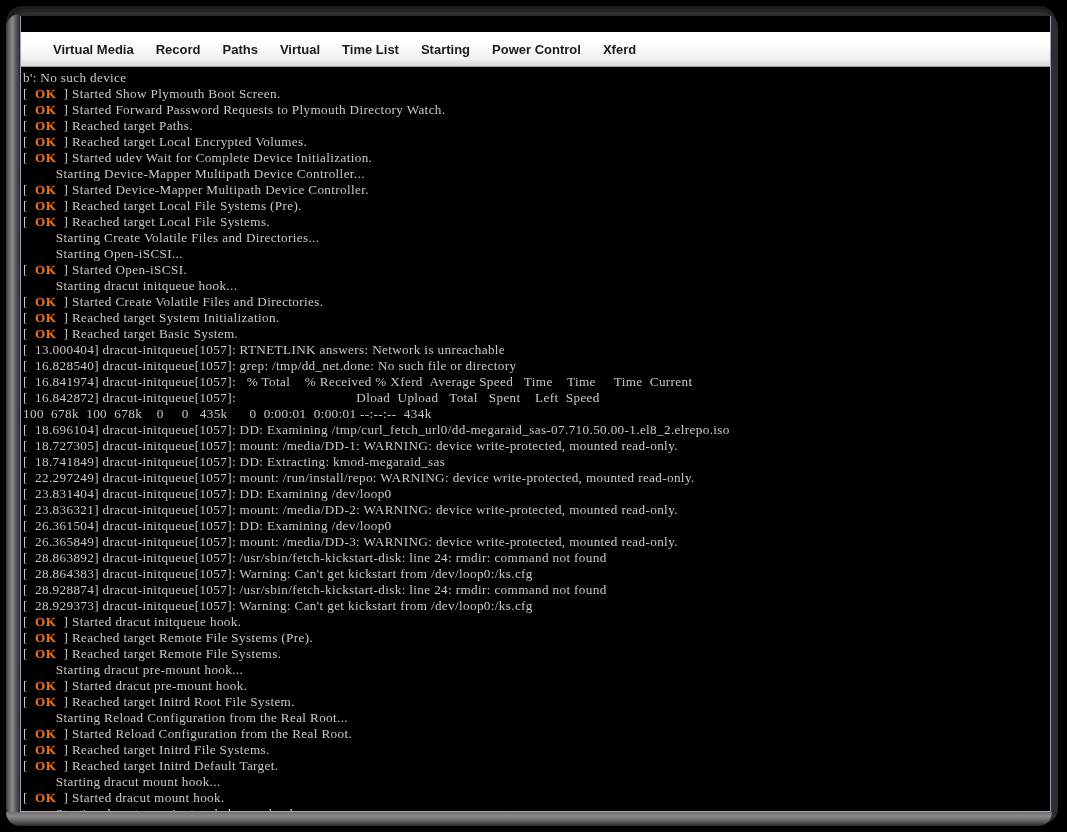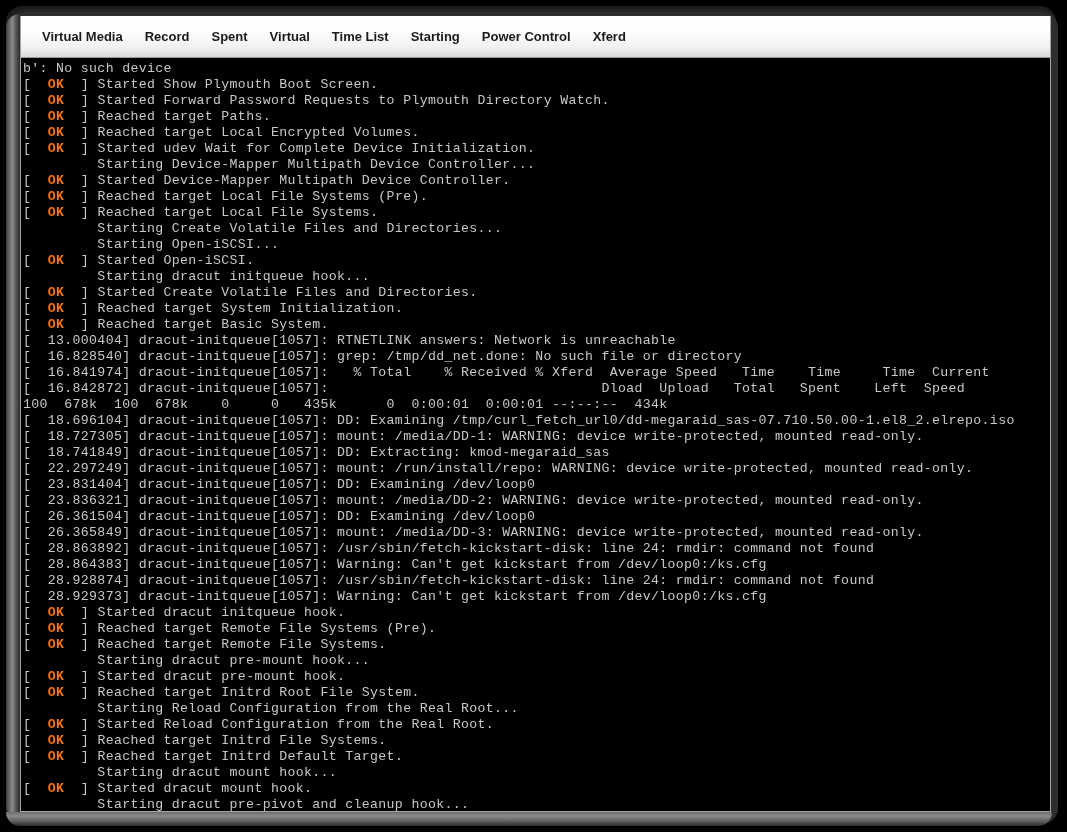--- a/index.html
+++ b/index.html
@@ -53,48 +53,49 @@
     left: 20px; top: 16px;
     width: 1031px; height: 796px;
     background: #000;
     border: 1px solid #9aa3b0;
     border-top: none;
     overflow: hidden;
   }
 
   
   #menubar {
-    height: 42px;
+    height: 35px;
     background: linear-gradient(to bottom, #ffffff 0%, #fdfdfd 40%, #f0f0f0 78%, #d9d9d9 100%);
     border-bottom: 1px solid #9a9a9a;
     display: flex;
     align-items: center;
-    padding-left: 10px;
+    padding-left: 21px;
     user-select: none;
+    margin-top: 16px;
   }
   .menu-item {
     font-family: "Liberation Sans", sans-serif;
     font-size: 13px;
     font-weight: bold;
     color: #1a1a1a;
     padding: 3px 11px;
     white-space: nowrap;
     cursor: default;
   }
 
   
   #console {
     position: relative;
     background: #000000;
     height: 769px;
     padding: 3px 0 0 2px;
     overflow: hidden;
   }
   #console-lines {
-    font-family: Liberation Mono, monospace;
+    font-family: Liberation Serif, serif;
     font-size: 13.2px;
     line-height: 16px;
     letter-spacing: 0.35px;
     color: #c8c8c8;
     white-space: pre;
   }
   .ln { height: 16px; white-space: pre; }
   .ok { color: #f97316; font-weight: bold; }
   .brk { color: #c8c8c8; }
 
@@ -123,21 +124,21 @@
   <div class="frame-shadow fs2"></div>
   <div class="frame-shadow fs3"></div>
   <div class="bezel-left"></div>
   <div class="bezel-bottom"></div>
 
   <div id="window">
 
     <div id="menubar">
         <div class="menu-item">Virtual Media</div>
         <div class="menu-item">Record</div>
-        <div class="menu-item">Spent</div>
+        <div class="menu-item">Paths</div>
         <div class="menu-item">Virtual</div>
         <div class="menu-item">Time List</div>
         <div class="menu-item">Starting</div>
         <div class="menu-item">Power Control</div>
         <div class="menu-item">Xferd</div>
       </div>
 
     <div id="console">
       <div id="console-lines"><div class="ln"><span>b': No such device</span></div><div class="ln"><span class="brk">[  </span><span class="ok">OK</span><span class="brk">  ] Started Show Plymouth Boot Screen.</span></div><div class="ln"><span class="brk">[  </span><span class="ok">OK</span><span class="brk">  ] Started Forward Password Requests to Plymouth Directory Watch.</span></div><div class="ln"><span class="brk">[  </span><span class="ok">OK</span><span class="brk">  ] Reached target Paths.</span></div><div class="ln"><span class="brk">[  </span><span class="ok">OK</span><span class="brk">  ] Reached target Local Encrypted Volumes.</span></div><div class="ln"><span class="brk">[  </span><span class="ok">OK</span><span class="brk">  ] Started udev Wait for Complete Device Initialization.</span></div><div class="ln"><span>         Starting Device-Mapper Multipath Device Controller...</span></div><div class="ln"><span class="brk">[  </span><span class="ok">OK</span><span class="brk">  ] Started Device-Mapper Multipath Device Controller.</span></div><div class="ln"><span class="brk">[  </span><span class="ok">OK</span><span class="brk">  ] Reached target Local File Systems (Pre).</span></div><div class="ln"><span class="brk">[  </span><span class="ok">OK</span><span class="brk">  ] Reached target Local File Systems.</span></div><div class="ln"><span>         Starting Create Volatile Files and Directories...</span></div><div class="ln"><span>         Starting Open-iSCSI...</span></div><div class="ln"><span class="brk">[  </span><span class="ok">OK</span><span class="brk">  ] Started Open-iSCSI.</span></div><div class="ln"><span>         Starting dracut initqueue hook...</span></div><div class="ln"><span class="brk">[  </span><span class="ok">OK</span><span class="brk">  ] Started Create Volatile Files and Directories.</span></div><div class="ln"><span class="brk">[  </span><span class="ok">OK</span><span class="brk">  ] Reached target System Initialization.</span></div><div class="ln"><span class="brk">[  </span><span class="ok">OK</span><span class="brk">  ] Reached target Basic System.</span></div><div class="ln"><span>[  13.000404] dracut-initqueue[1057]: RTNETLINK answers: Network is unreachable</span></div><div class="ln"><span>[  16.828540] dracut-initqueue[1057]: grep: /tmp/dd_net.done: No such file or directory</span></div><div class="ln"><span>[  16.841974] dracut-initqueue[1057]:   % Total    % Received % Xferd  Average Speed   Time    Time     Time  Current</span></div><div class="ln"><span>[  16.842872] dracut-initqueue[1057]:                                 Dload  Upload   Total   Spent    Left  Speed</span></div><div class="ln"><span>100  678k  100  678k    0     0   435k      0  0:00:01  0:00:01 --:--:--  434k</span></div><div class="ln"><span>[  18.696104] dracut-initqueue[1057]: DD: Examining /tmp/curl_fetch_url0/dd-megaraid_sas-07.710.50.00-1.el8_2.elrepo.iso</span></div><div class="ln"><span>[  18.727305] dracut-initqueue[1057]: mount: /media/DD-1: WARNING: device write-protected, mounted read-only.</span></div><div class="ln"><span>[  18.741849] dracut-initqueue[1057]: DD: Extracting: kmod-megaraid_sas</span></div><div class="ln"><span>[  22.297249] dracut-initqueue[1057]: mount: /run/install/repo: WARNING: device write-protected, mounted read-only.</span></div><div class="ln"><span>[  23.831404] dracut-initqueue[1057]: DD: Examining /dev/loop0</span></div><div class="ln"><span>[  23.836321] dracut-initqueue[1057]: mount: /media/DD-2: WARNING: device write-protected, mounted read-only.</span></div><div class="ln"><span>[  26.361504] dracut-initqueue[1057]: DD: Examining /dev/loop0</span></div><div class="ln"><span>[  26.365849] dracut-initqueue[1057]: mount: /media/DD-3: WARNING: device write-protected, mounted read-only.</span></div><div class="ln"><span>[  28.863892] dracut-initqueue[1057]: /usr/sbin/fetch-kickstart-disk: line 24: rmdir: command not found</span></div><div class="ln"><span>[  28.864383] dracut-initqueue[1057]: Warning: Can't get kickstart from /dev/loop0:/ks.cfg</span></div><div class="ln"><span>[  28.928874] dracut-initqueue[1057]: /usr/sbin/fetch-kickstart-disk: line 24: rmdir: command not found</span></div><div class="ln"><span>[  28.929373] dracut-initqueue[1057]: Warning: Can't get kickstart from /dev/loop0:/ks.cfg</span></div><div class="ln"><span class="brk">[  </span><span class="ok">OK</span><span class="brk">  ] Started dracut initqueue hook.</span></div><div class="ln"><span class="brk">[  </span><span class="ok">OK</span><span class="brk">  ] Reached target Remote File Systems (Pre).</span></div><div class="ln"><span class="brk">[  </span><span class="ok">OK</span><span class="brk">  ] Reached target Remote File Systems.</span></div><div class="ln"><span>         Starting dracut pre-mount hook...</span></div><div class="ln"><span class="brk">[  </span><span class="ok">OK</span><span class="brk">  ] Started dracut pre-mount hook.</span></div><div class="ln"><span class="brk">[  </span><span class="ok">OK</span><span class="brk">  ] Reached target Initrd Root File System.</span></div><div class="ln"><span>         Starting Reload Configuration from the Real Root...</span></div><div class="ln"><span class="brk">[  </span><span class="ok">OK</span><span class="brk">  ] Started Reload Configuration from the Real Root.</span></div><div class="ln"><span class="brk">[  </span><span class="ok">OK</span><span class="brk">  ] Reached target Initrd File Systems.</span></div><div class="ln"><span class="brk">[  </span><span class="ok">OK</span><span class="brk">  ] Reached target Initrd Default Target.</span></div><div class="ln"><span>         Starting dracut mount hook...</span></div><div class="ln"><span class="brk">[  </span><span class="ok">OK</span><span class="brk">  ] Started dracut mount hook.</span></div><div class="ln"><span>         Starting dracut pre-pivot and cleanup hook...</span></div></div>
     </div>

